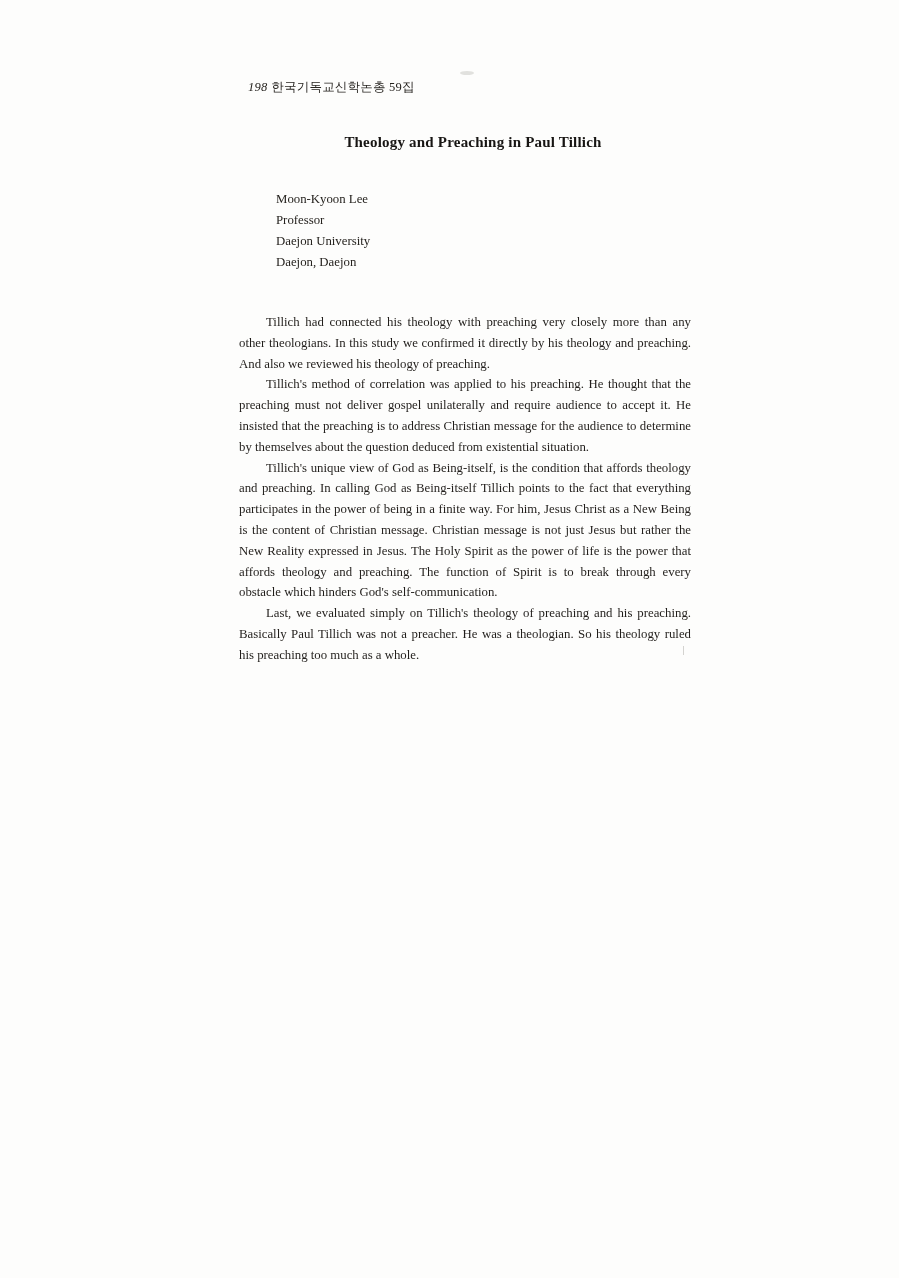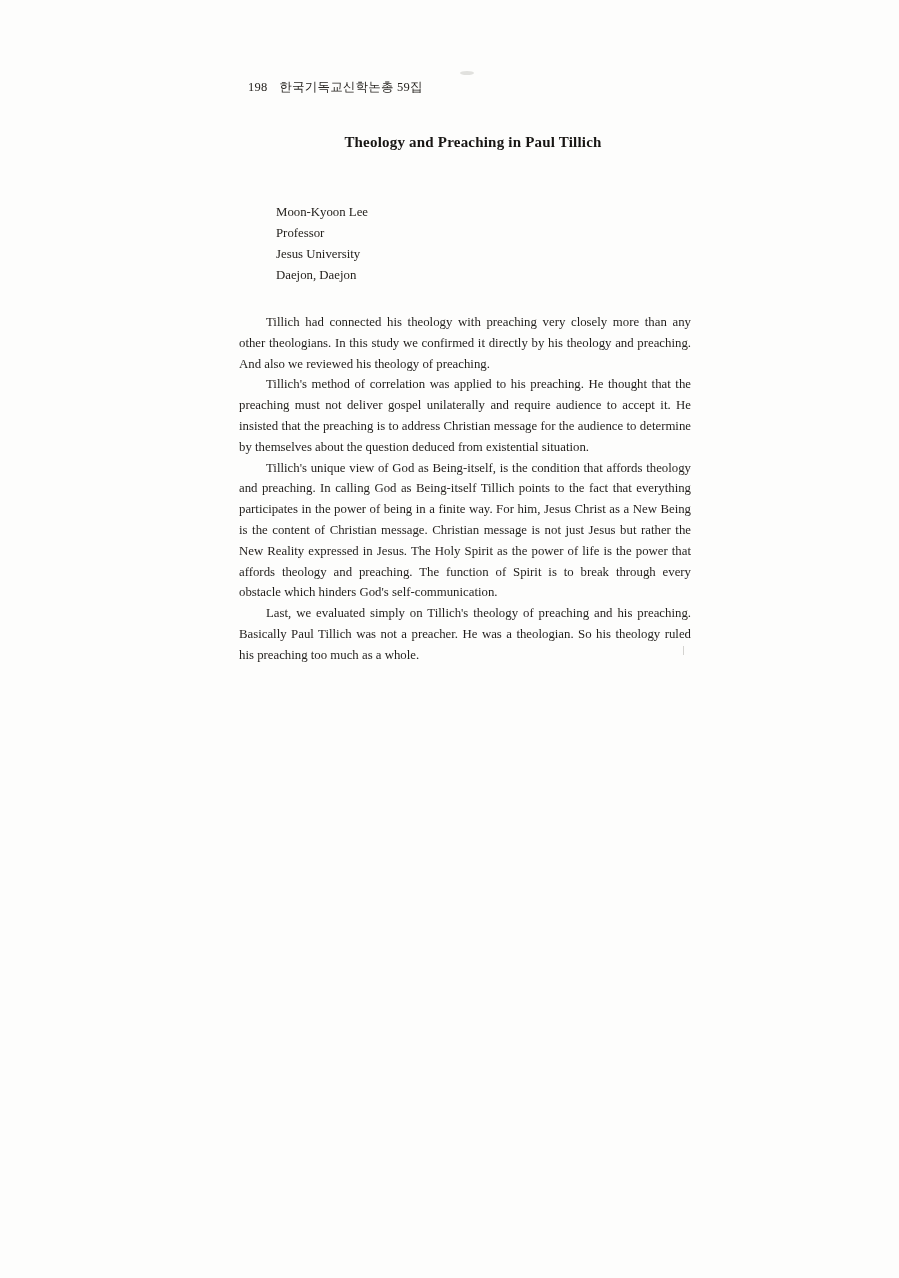--- a/index.html
+++ b/index.html
@@ -19,38 +19,39 @@
   .running-header {
     position: absolute;
     left: 248px;
     top: 79px;
     font-size: 12.5px;
     letter-spacing: 0.2px;
     color: #26231f;
     white-space: nowrap;
   }
   .running-header .page-number {
-    margin-right: 12px;
+    margin-right: 4px;
+    font-style: italic;
   }
   .article-title {
     position: absolute;
     left: 248px;
     top: 134px;
     width: 450px;
     margin: 0;
     text-align: center;
     font-size: 15px;
     font-weight: bold;
     color: #171513;
     letter-spacing: 0.2px;
   }
   .author-block {
     position: absolute;
     left: 276px;
-    top: 202px;
+    top: 189px;
     font-size: 12.8px;
     line-height: 21px;
     color: #26231f;
   }
   .abstract-body {
     position: absolute;
     left: 239px;
     top: 312px;
     width: 452px;
     font-size: 12.8px;
@@ -94,21 +95,21 @@
 
   <div class="running-header">
     <span class="page-number">198</span><span>한국기독교신학논총 59집</span>
   </div>
 
   <h1 class="article-title">Theology and Preaching in Paul Tillich</h1>
 
   <div class="author-block">
     <div>Moon-Kyoon Lee</div>
     <div>Professor</div>
-    <div>Jesus University</div>
+    <div>Daejon University</div>
     <div>Daejon, Daejon</div>
   </div>
 
   <div class="abstract-body">
     <p>Tillich had connected his theology with preaching very closely more than any other theologians. In this study we confirmed it directly by his theology and preaching. And also we reviewed his theology of preaching.</p>
     <p>Tillich's method of correlation was applied to his preaching. He thought that the preaching must not deliver gospel unilaterally and require audience to accept it. He insisted that the preaching is to address Christian message for the audience to determine by themselves about the question deduced from existential situation.</p>
     <p>Tillich's unique view of God as Being-itself, is the condition that affords theology and preaching. In calling God as Being-itself Tillich points to the fact that everything participates in the power of being in a finite way. For him, Jesus Christ as a New Being is the content of Christian message. Christian message is not just Jesus but rather the New Reality expressed in Jesus. The Holy Spirit as the power of life is the power that affords theology and preaching. The function of Spirit is to break through every obstacle which hinders God's self-communication.</p>
     <p>Last, we evaluated simply on Tillich's theology of preaching and his preaching. Basically Paul Tillich was not a preacher. He was a theologian. So his theology ruled his preaching too much as a whole.</p>
   </div>
 

